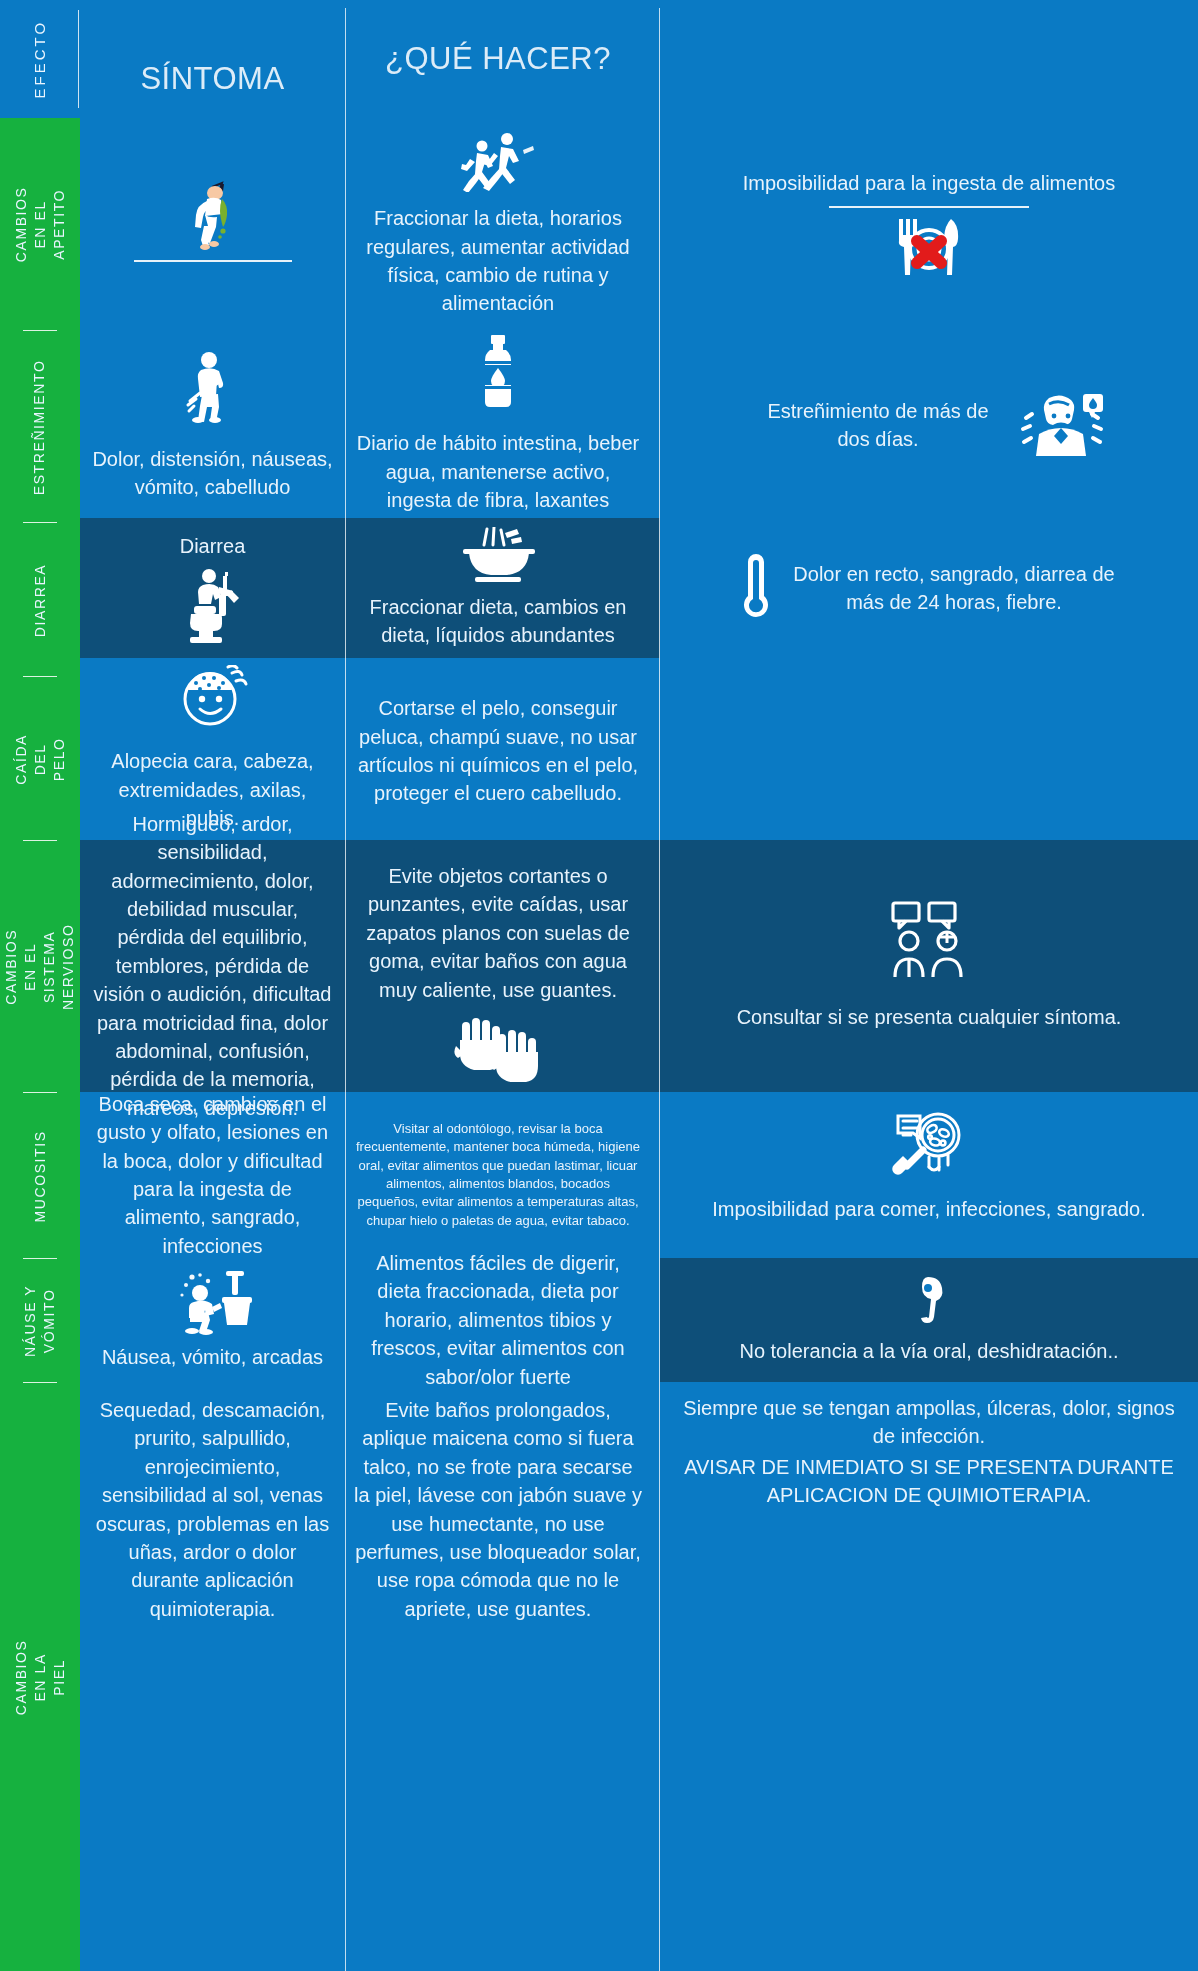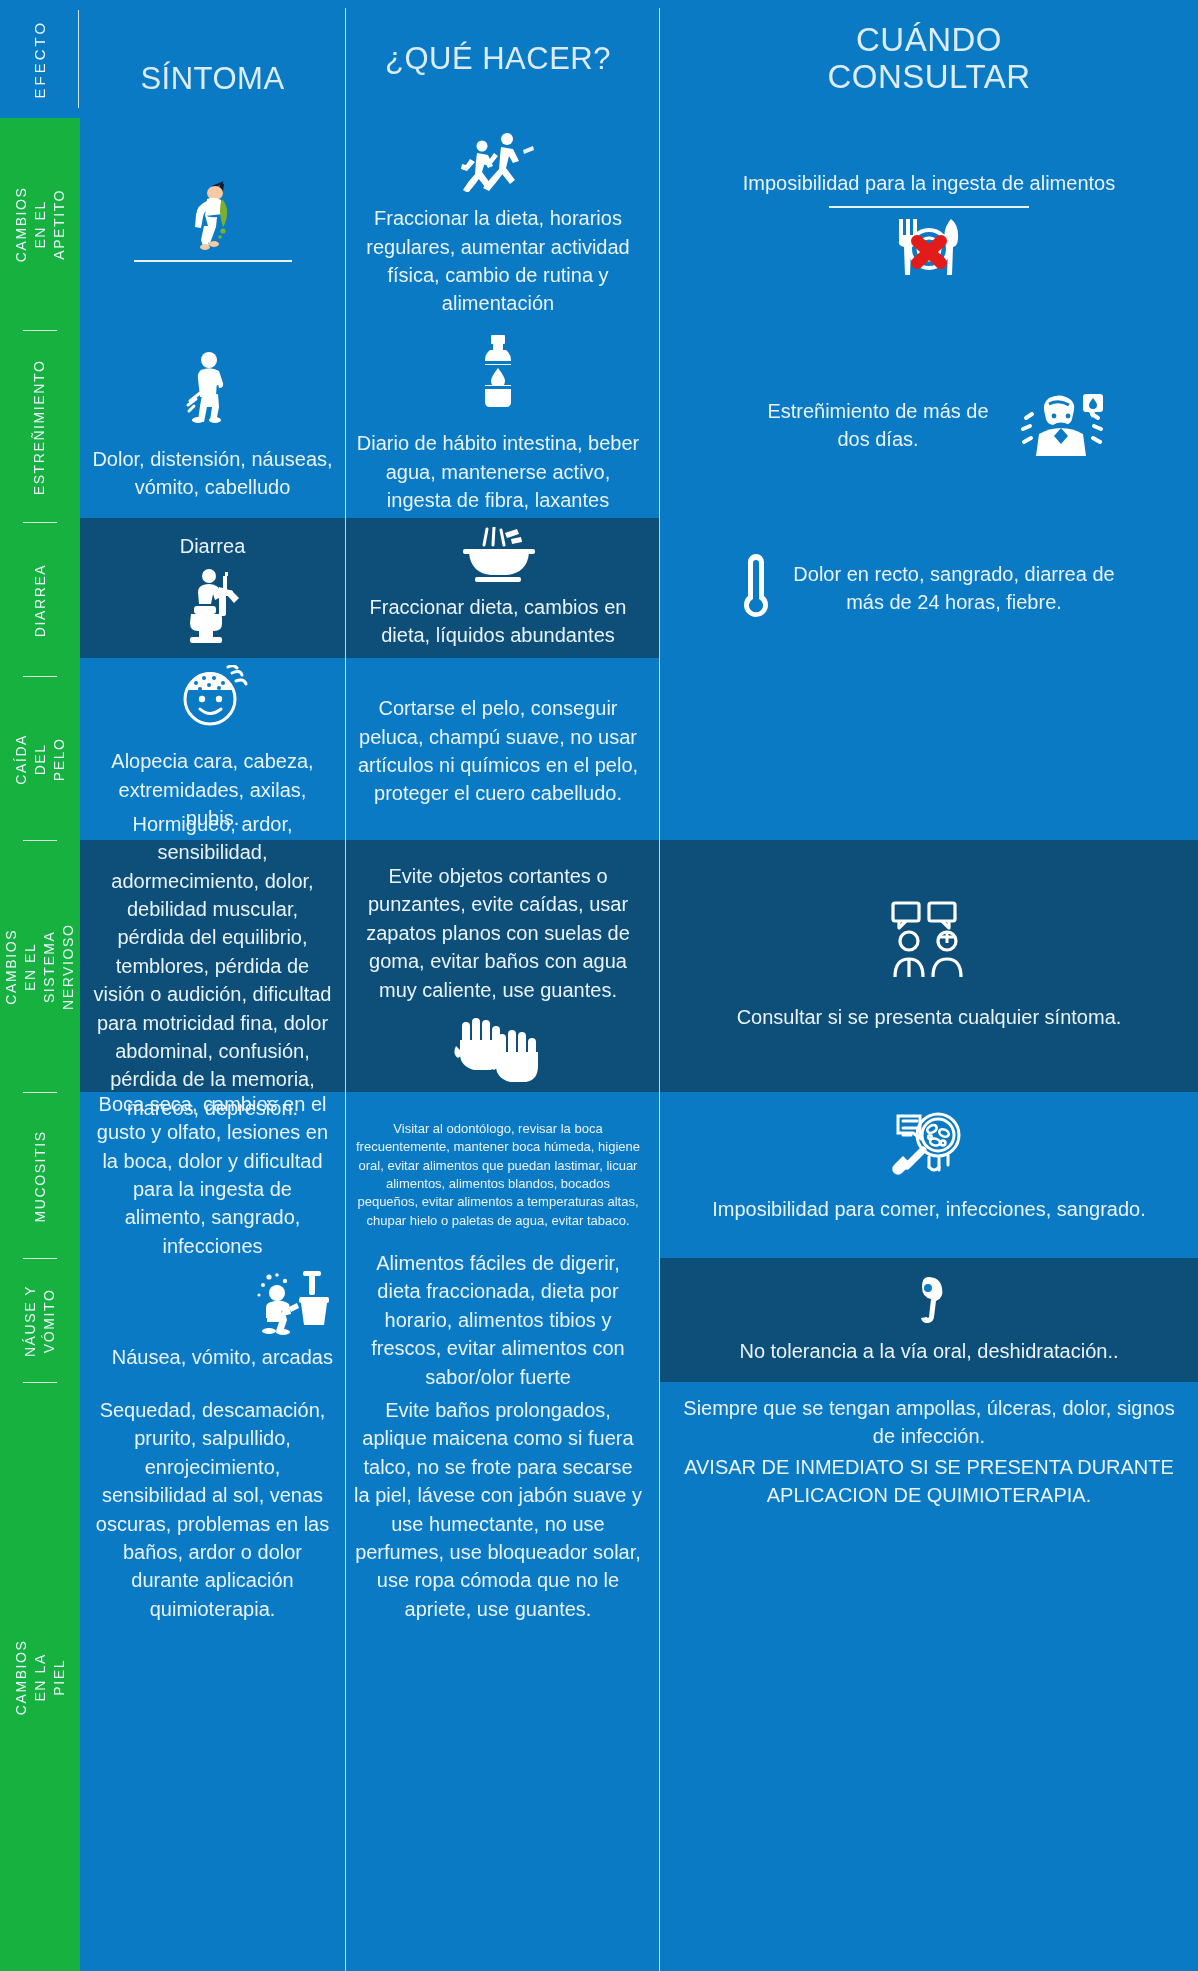--- a/index.html
+++ b/index.html
@@ -169,24 +169,20 @@
 
     <div class="vline" style="left:265px;top:8px;height:110px;"></div>
     <div class="vline" style="left:265px;top:118px;height:1853px;"></div>
     <div class="vline" style="left:579px;top:8px;height:1963px;"></div>
 
     <div class="cell c1" style="top:0;height:118px;margin-top:20px;">
       <div class="head-title t-big">SÍNTOMA</div>
     </div>
     <div class="cell c2" style="top:0;height:118px;">
       <div class="head-title t-big">¿QUÉ HACER?</div>
-    </div>
-    <div class="cell c3" style="top:0;height:118px;">
-      <div class="head-title t-xl">CUÁNDO</div>
-      <div class="head-title t-xl">CONSULTAR</div>
     </div>
 
     <div class="cell c1" style="top:118px;height:212px;">
       <span class="ico-wrap">
         <svg class="icon" width="64" height="72" viewBox="0 0 64 72">
           <path d="M31 8 l10 -4 -2 6 3 -5 -1 7" stroke="#1a1a2e" stroke-width="2" fill="none"></path>
           <ellipse cx="34" cy="14" rx="8" ry="7" fill="#f7c9a4"></ellipse>
           <path d="M26 22 q-10 4 -11 14 l-1 12 6 1 2 -11 q1 -6 6 -8z" fill="#fff"></path>
           <path d="M26 20 q8 -3 14 1 l2 14 -18 2z" fill="#fff"></path>
           <path d="M24 36 q4 3 12 2 l-1 10 -6 16 -6 -1 4 -16z" fill="#fff"></path>
@@ -461,21 +457,21 @@
           <path d="M9 7 h22 v22 l-7 -5 h-15z"></path>
           <path d="M40 48 v10"></path>
             <path d="M50 49 v12"></path>
             <path d="M59 46 v10"></path>
           <path d="M40 58 q5 6 10 0"></path>
         </svg>
       </span>
       <div class="txt" style="margin-top:14px;">Imposibilidad para comer, infecciones, sangrado.</div>
     </div>
 
-    <div class="cell c1" style="top:1258px;height:124px;align-items:flex-end;">
+    <div class="cell c1" style="top:1258px;height:124px;">
       <span class="ico-wrap">
         <svg class="icon" width="86" height="66" viewBox="0 0 86 66" fill="#fff">
           <circle cx="30" cy="24" r="8"></circle>
           <path d="M24 33 q10 -4 18 2 l2 10 -8 2 -1 -6 -2 8 -14 0 0 -10 q0 -5 5 -6z"></path>
           <path d="M20 45 l18 -2 2 8 -4 12 -7 -1 3 -9 -12 0z"></path>
           <ellipse cx="22" cy="62" rx="7" ry="3"></ellipse>
             <ellipse cx="36" cy="63" rx="7" ry="3"></ellipse>
           <path d="M42 38 l8 -4 2 5 -8 4z"></path>
           <rect x="52" y="28" width="30" height="6" rx="2"></rect>
           <path d="M54 34 h26 l-3 22 h-20z"></path>
@@ -501,21 +497,21 @@
       <span class="ico-wrap">
         <svg class="icon" width="42" height="48" viewBox="0 0 42 48" fill="#fff">
           <path d="M20 2 q12 0 14 11 2 10 -6 13 l-2 16 q-1 6 -7 6 -5 0 -6 -5 l6 -1 q1 2 2 0 l2 -18 q-9 -2 -9 -12 0 -10 6 -10z"></path>
           <circle cx="20" cy="13" r="4" fill="#0a7ac4"></circle>
         </svg>
       </span>
       <div class="txt" style="margin-top:14px;">No tolerancia a la vía oral, deshidratación..</div>
     </div>
 
     <div class="cell c1" style="top:1382px;height:589px;justify-content:flex-start;padding-top:14px;">
-      <div class="txt">Sequedad, descamación, prurito, salpullido, enrojecimiento, sensibilidad al sol, venas oscuras, problemas en las baños, ardor o dolor durante aplicación quimioterapia.</div>
+      <div class="txt">Sequedad, descamación, prurito, salpullido, enrojecimiento, sensibilidad al sol, venas oscuras, problemas en las uñas, ardor o dolor durante aplicación quimioterapia.</div>
     </div>
 
     <div class="cell c2" style="top:1382px;height:589px;justify-content:flex-start;padding-top:14px;">
       <div class="txt">Evite baños prolongados, aplique maicena como si fuera talco, no se frote para secarse la piel, lávese con jabón suave y use humectante, no use perfumes, use bloqueador solar, use ropa cómoda que no le apriete, use guantes.</div>
     </div>
 
     <div class="cell c3" style="top:1382px;height:589px;justify-content:flex-start;padding-top:12px;">
       <div class="txt-lg">Siempre que se tengan ampollas, úlceras, dolor, signos de infección.</div>
       <div class="txt-lg" style="margin-top:2px;">AVISAR DE INMEDIATO SI SE PRESENTA DURANTE APLICACION DE QUIMIOTERAPIA.</div>
     </div>

